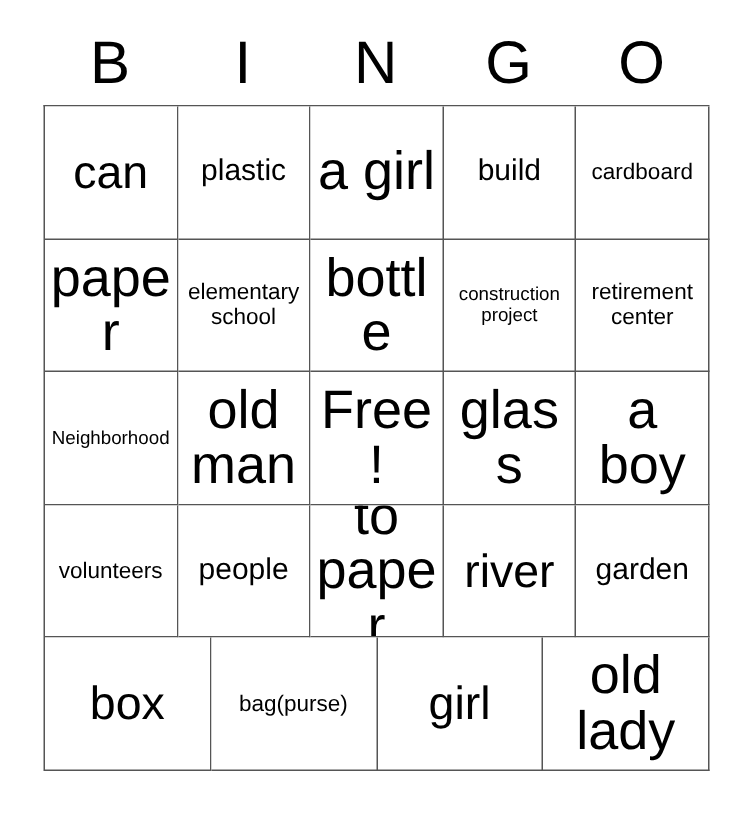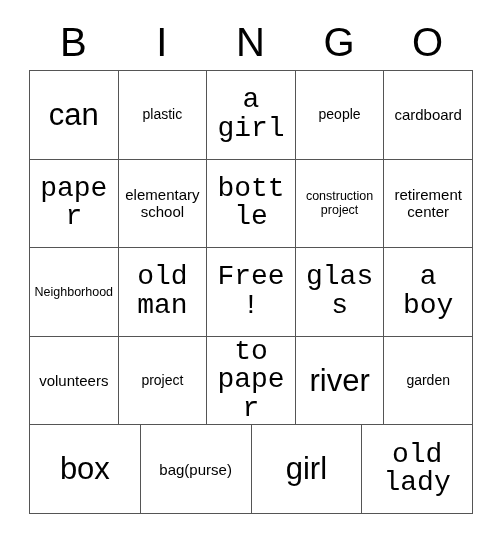--- a/index.html
+++ b/index.html
@@ -78,22 +78,22 @@
     display: block;
     width: 100%;
     text-align: center;
     color: #000000;
     line-height: 1.04;
     word-wrap: break-word;
     overflow-wrap: break-word;
   }
   
   .sz-xl  { font-size: 31px; line-height: 1.02; }
-  .sz-lg  { font-size: 28px; line-height: 1.02; font-family: Liberation Mono, monospace; }
-  .sz-md  { font-size: 14px; line-height: 1.05; }
+  .sz-lg  { font-size: 36px; line-height: 1.02; }
+  .sz-md  { font-size: 20px; line-height: 1.05; }
   .sz-sm  { font-size: 15px; line-height: 1.14; }
   .sz-xs  { font-size: 12.5px; line-height: 1.18; }
 </style>
 </head>
 <body>
 
 <div id="bingo-card">
 
   <div id="header-row">
     <div class="header-letter">B</div>
@@ -109,21 +109,21 @@
       <div class="cell">
           <span class="cell-text sz-xl">can</span>
         </div>
       <div class="cell">
           <span class="cell-text sz-md">plastic</span>
         </div>
       <div class="cell">
           <span class="cell-text sz-lg">a girl</span>
         </div>
       <div class="cell">
-          <span class="cell-text sz-md">people</span>
+          <span class="cell-text sz-md">build</span>
         </div>
       <div class="cell">
           <span class="cell-text sz-sm">cardboard</span>
         </div>
     </div>
 
     <div class="grid-row">
       <div class="cell">
           <span class="cell-text sz-lg">paper</span>
         </div>
@@ -157,21 +157,21 @@
       <div class="cell">
           <span class="cell-text sz-lg">a boy</span>
         </div>
     </div>
 
     <div class="grid-row">
       <div class="cell">
           <span class="cell-text sz-sm">volunteers</span>
         </div>
       <div class="cell">
-          <span class="cell-text sz-md">project</span>
+          <span class="cell-text sz-md">people</span>
         </div>
       <div class="cell">
           <span class="cell-text sz-lg">to paper</span>
         </div>
       <div class="cell">
           <span class="cell-text sz-xl">river</span>
         </div>
       <div class="cell">
           <span class="cell-text sz-md">garden</span>
         </div>

